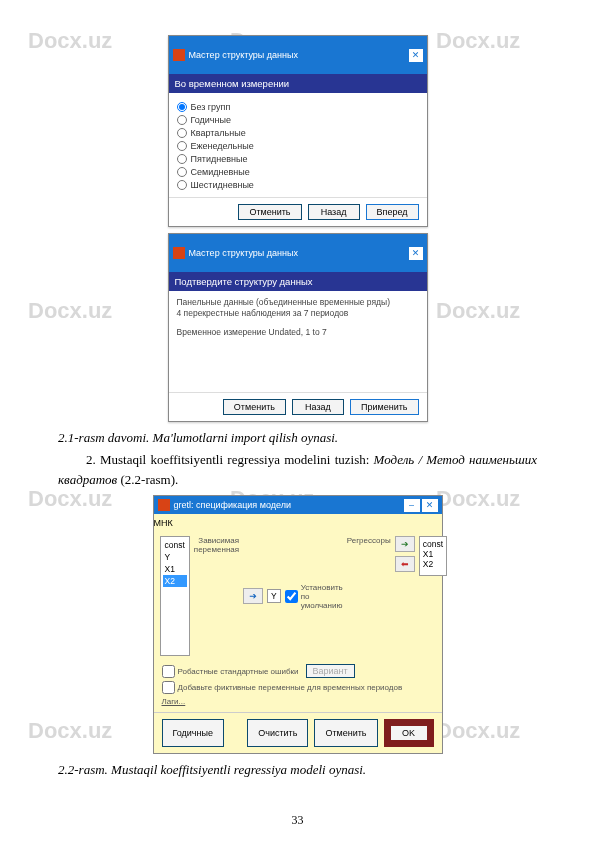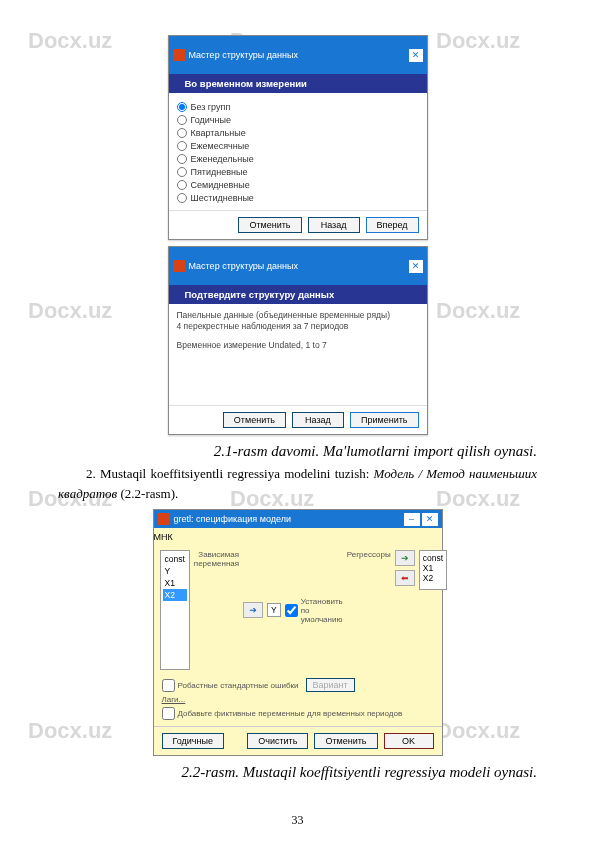--- a/index.html
+++ b/index.html
@@ -66,22 +66,22 @@
     width: 14px; height: 13px;
     display: flex;
     align-items: center;
     justify-content: center;
     font-size: 9px;
     cursor: pointer;
   }
   .banner {
     background: #283593;
     color: #fff;
-    font-weight: bold;
-    padding: 4px 16px;
+    font-weight: normal;
+    padding: 4px 6px;
     font-size: 9.5px;
   }
   .dialog-body {
     padding: 6px 8px 4px 8px;
     color: #333;
   }
   .radio-item {
     display: flex;
     align-items: center;
     margin: 3px 0;
@@ -106,23 +106,23 @@
     text-align: center;
   }
   .btn.primary { border: 1px solid #1976d2; }
   .info-text {
     font-size: 8.5px;
     color: #444;
     line-height: 1.3;
   }
   .spacer-sm { height: 6px; }
   .caption {
-    text-align: right;
+    text-align: left;
     font-style: italic;
-    font-size: 15px;
+    font-size: 13px;
     margin: 8px 0 4px 0;
   }
   .para {
     font-size: 13px;
     line-height: 1.5;
     text-align: justify;
     margin: 4px 0;
     text-indent: 28px;
   }
   .page-num {
@@ -205,21 +205,21 @@
     border:1px solid #999; background:#fff;
     font-size:8.5px; padding:2px 3px;
     flex:1; height:40px;
   }
   .d3-checks { padding: 2px 8px 6px 8px; display:flex; flex-direction:column; gap:3px; }
   .d3-buttons {
     display:flex; justify-content:space-between; gap:6px;
     padding: 6px 8px; border-top:1px solid #ccc;
   }
   .d3-buttons .btn { min-width:50px; }
-  .btn.ok { border:1px solid #7f1d1d; }
+  .btn.ok { border:7px solid #7f1d1d; }
 </style>
 </head>
 <body>
 
 <div class="watermark wm-row1 wm-col1">Docx.uz</div>
 <div class="watermark wm-row1 wm-col2">Docx.uz</div>
 <div class="watermark wm-row1 wm-col3">Docx.uz</div>
 <div class="watermark wm-row2 wm-col1">Docx.uz</div>
 <div class="watermark wm-row2 wm-col2">Docx.uz</div>
 <div class="watermark wm-row2 wm-col3">Docx.uz</div>
@@ -244,24 +244,20 @@
           <input type="radio" name="d1" checked="" style="">
           <span>Без групп</span>
         </label>
         <label class="radio-item">
           <input type="radio" name="d1" style="">
           <span>Годичные</span>
         </label>
         <label class="radio-item">
           <input type="radio" name="d1" style="">
           <span>Квартальные</span>
-        </label>
-        <label class="radio-item">
-          <input type="radio" name="d1" style="">
-          <span>Ежемесячные</span>
         </label>
         <label class="radio-item">
           <input type="radio" name="d1" style="">
           <span>Еженедельные</span>
         </label>
         <label class="radio-item">
           <input type="radio" name="d1" style="">
           <span>Пятидневные</span>
         </label>
         <label class="radio-item">
@@ -348,25 +344,25 @@
         </div>
       </div>
     </div>
     <div class="d3-checks">
       <div class="chk-row">
         <input type="checkbox" style="">
         <span>Робастные стандартные ошибки</span>
         <button class="btn" style="min-width:auto; padding:1px 6px; margin-left:4px; color:#aaa;">Вариант</button>
       </div>
       <div class="chk-row">
-        <span style="text-decoration:underline; cursor:pointer;">Лаги...</span>
-      </div>
-      <div class="chk-row">
         <input type="checkbox" style="">
         <span>Добавьте фиктивные переменные для временных периодов</span>
+      </div>
+      <div class="chk-row">
+        <span style="text-decoration:underline; cursor:pointer;">Лаги...</span>
       </div>
     </div>
     <div class="d3-buttons">
       <button class="btn">Годичные</button>
       <div style="display:flex; gap:6px;">
         <button class="btn">Очистить</button>
         <button class="btn">Отменить</button>
         <button class="btn ok">OK</button>
       </div>
     </div>

